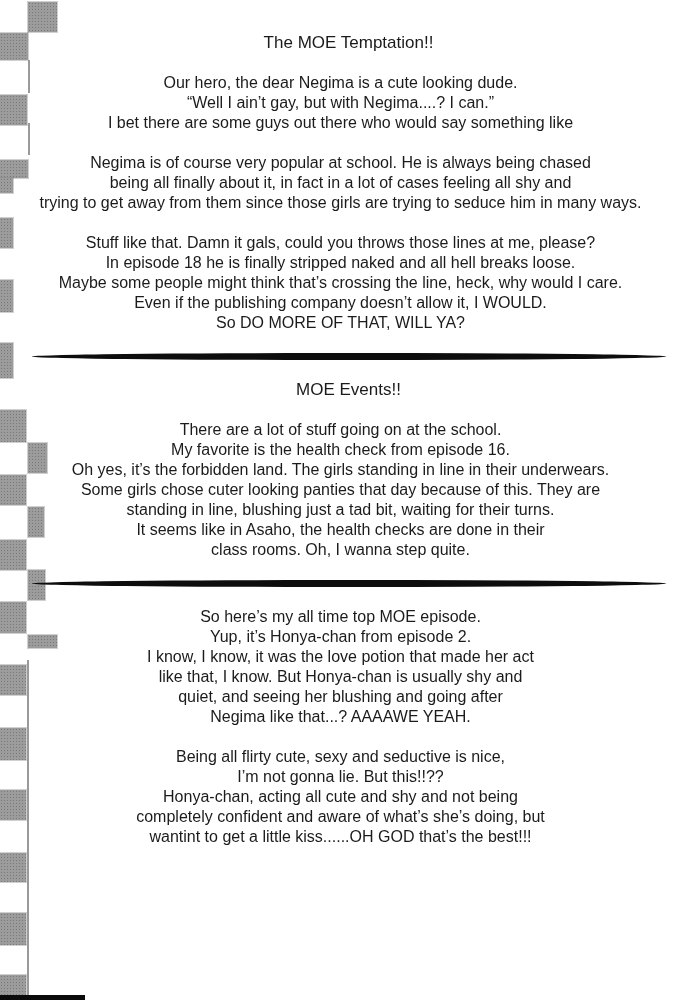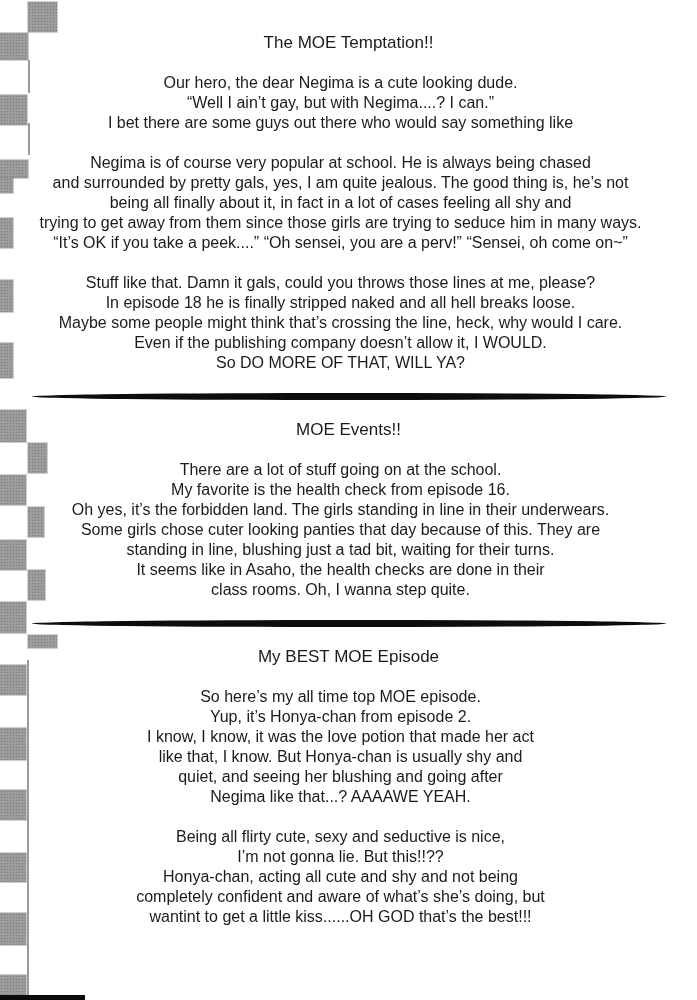--- a/index.html
+++ b/index.html
@@ -98,45 +98,42 @@
 
   <main class="content" id="sections">
       <h2 class="section-title">The MOE Temptation!!</h2>
       <div class="para">
         <div class="text-line">Our hero, the dear Negima is a cute looking dude.</div>
         <div class="text-line">“Well I ain’t gay, but with Negima....? I can.”</div>
         <div class="text-line">I bet there are some guys out there who would say something like</div>
       </div>
       <div class="para">
         <div class="text-line">Negima is of course very popular at school. He is always being chased</div>
-        <div class="text-line">and surrounded by pretty gals, yes, I am quite jealous. The good thing is, he’s not</div>
         <div class="text-line">being all finally about it, in fact in a lot of cases feeling all shy and</div>
         <div class="text-line">trying to get away from them since those girls are trying to seduce him in many ways.</div>
-        <div class="text-line">“It’s OK if you take a peek....” “Oh sensei, you are a perv!” “Sensei, oh come on~”</div>
       </div>
       <div class="para">
         <div class="text-line">Stuff like that. Damn it gals, could you throws those lines at me, please?</div>
         <div class="text-line">In episode 18 he is finally stripped naked and all hell breaks loose.</div>
         <div class="text-line">Maybe some people might think that’s crossing the line, heck, why would I care.</div>
         <div class="text-line">Even if the publishing company doesn’t allow it, I WOULD.</div>
         <div class="text-line">So DO MORE OF THAT, WILL YA?</div>
       </div>
       <div class="divider"></div>
       <h2 class="section-title">MOE Events!!</h2>
       <div class="para">
         <div class="text-line">There are a lot of stuff going on at the school.</div>
         <div class="text-line">My favorite is the health check from episode 16.</div>
         <div class="text-line">Oh yes, it’s the forbidden land. The girls standing in line in their underwears.</div>
         <div class="text-line">Some girls chose cuter looking panties that day because of this. They are</div>
         <div class="text-line">standing in line, blushing just a tad bit, waiting for their turns.</div>
         <div class="text-line">It seems like in Asaho, the health checks are done in their</div>
         <div class="text-line">class rooms. Oh, I wanna step quite.</div>
       </div>
       <div class="divider"></div>
-      <h2 class="section-title">My BEST MOE Episode</h2>
       <div class="para">
         <div class="text-line">So here’s my all time top MOE episode.</div>
         <div class="text-line">Yup, it’s Honya-chan from episode 2.</div>
         <div class="text-line">I know, I know, it was the love potion that made her act</div>
         <div class="text-line">like that, I know. But Honya-chan is usually shy and</div>
         <div class="text-line">quiet, and seeing her blushing and going after</div>
         <div class="text-line">Negima  like that...? AAAAWE YEAH.</div>
       </div>
       <div class="para">
         <div class="text-line">Being all flirty cute, sexy and seductive is nice,</div>

